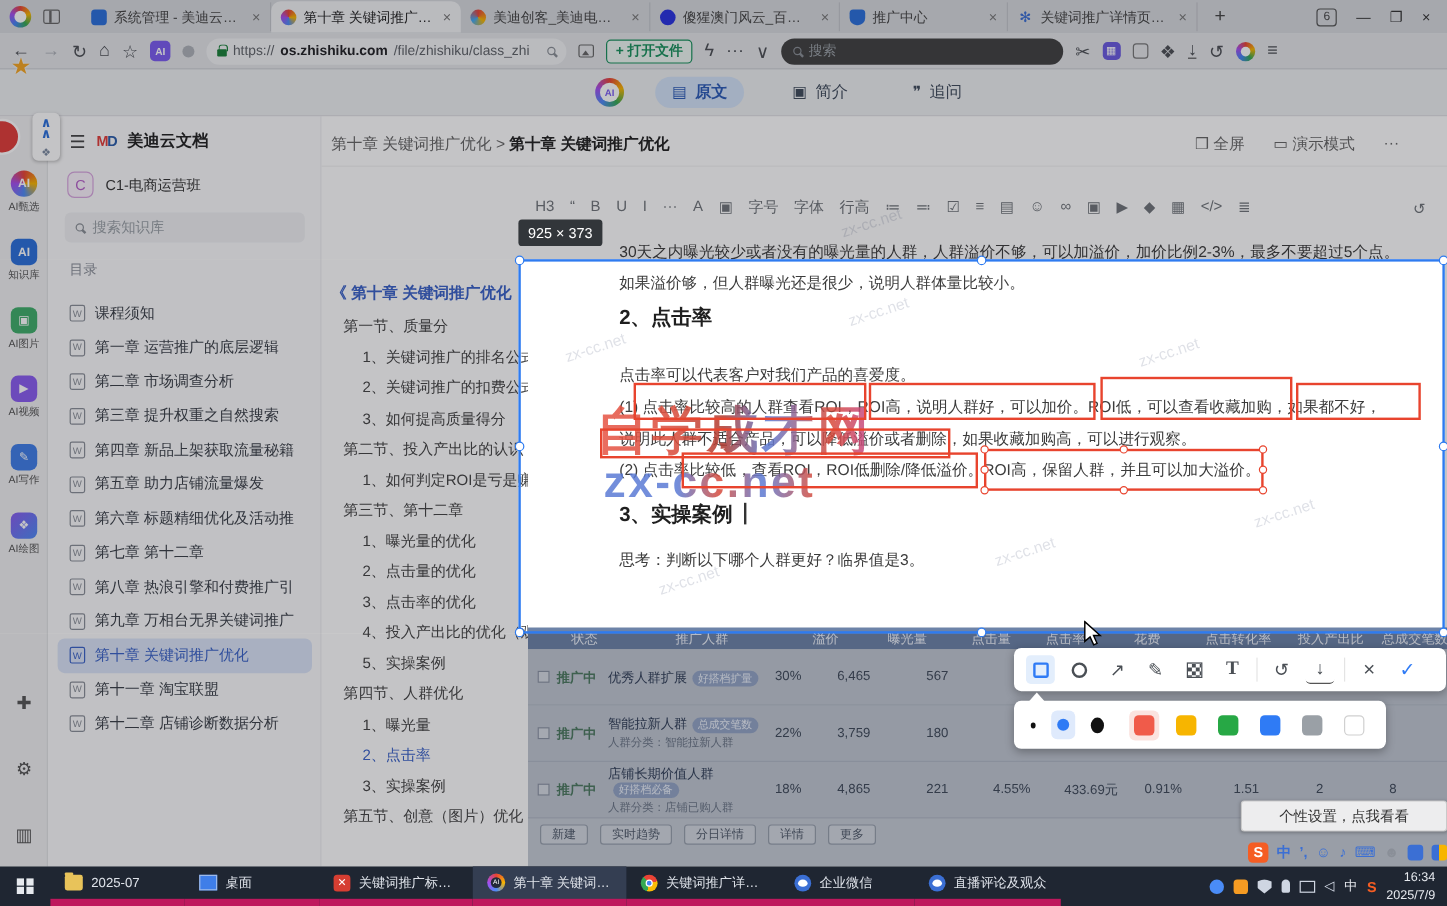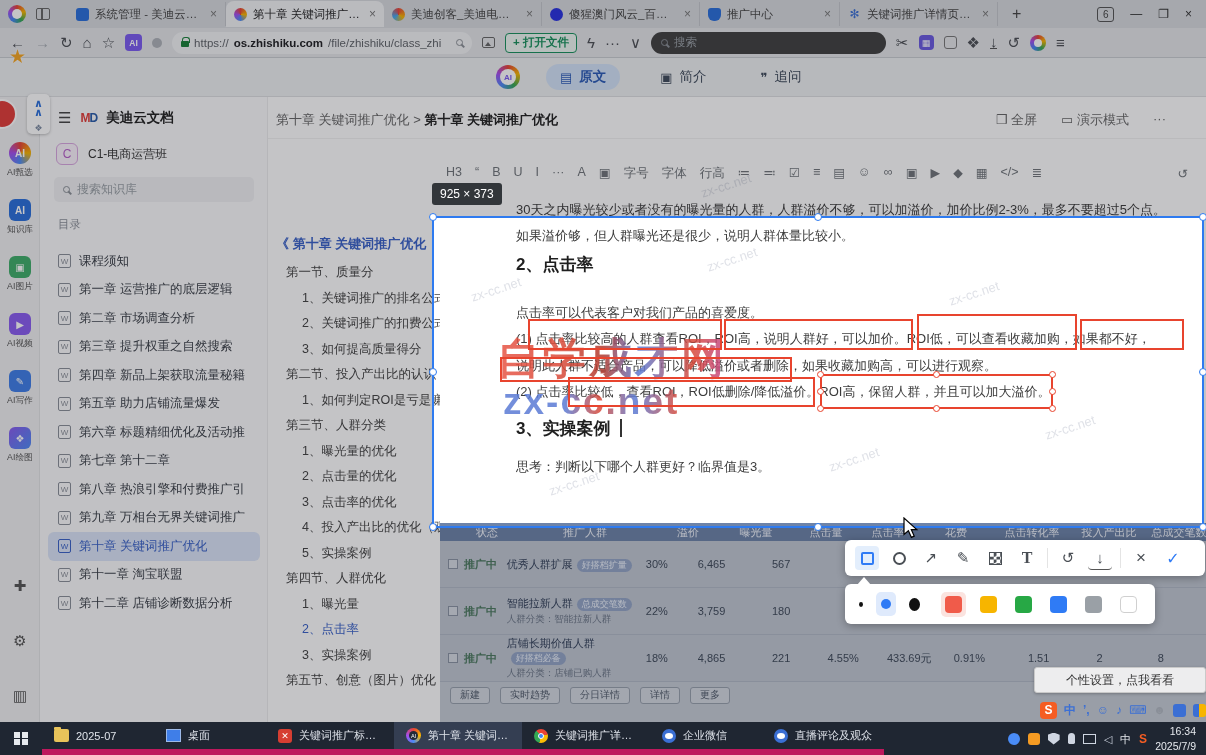--- a/index.html
+++ b/index.html
@@ -483,21 +483,21 @@
           <div class="toc-item lv2">1、关键词推广的排名公式</div>
 
           <div class="toc-item lv2">2、关键词推广的扣费公式</div>
 
           <div class="toc-item lv2">3、如何提高质量得分</div>
 
           <div class="toc-item lv1">第二节、投入产出比的认识</div>
 
           <div class="toc-item lv2">1、如何判定ROI是亏是赚</div>
 
-          <div class="toc-item lv1">第三节、人群分类</div>
+          <div class="toc-item lv1">第三节、第十二章</div>
 
           <div class="toc-item lv2">1、曝光量的优化</div>
 
           <div class="toc-item lv2">2、点击量的优化</div>
 
           <div class="toc-item lv2">3、点击率的优化</div>
 
           <div class="toc-item lv2">4、投入产出比的优化（观察7天/15</div>
 
           <div class="toc-item lv2">5、实操案例</div>

